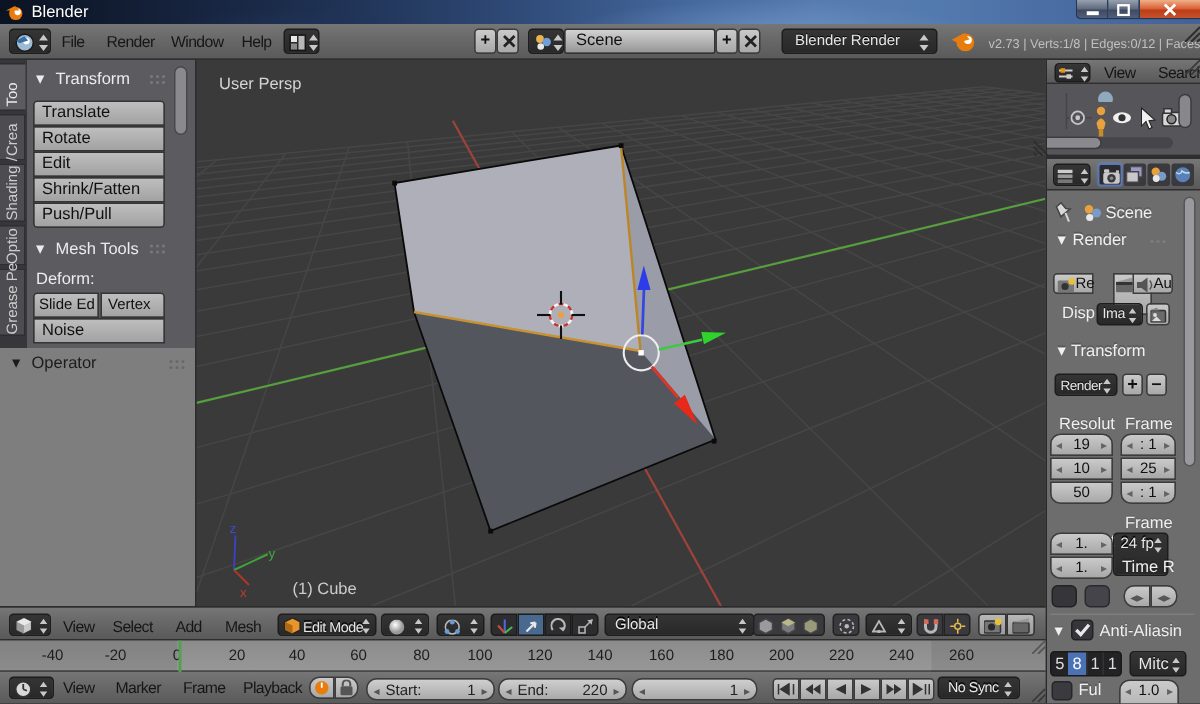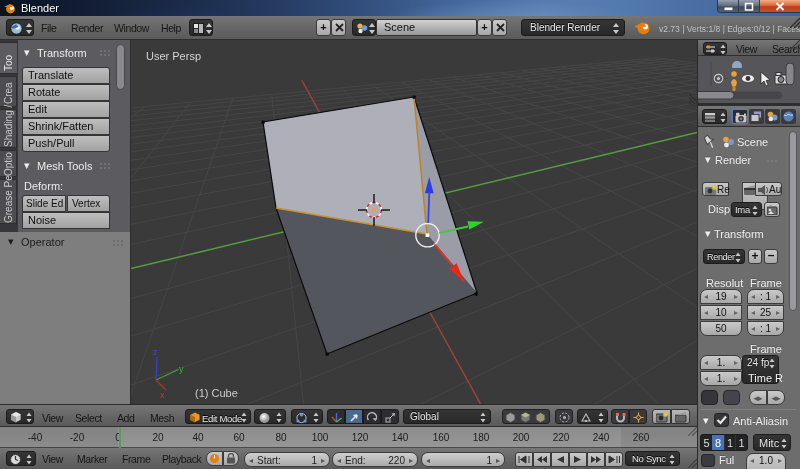--- a/index.html
+++ b/index.html
@@ -547,21 +547,21 @@
           <path d="M8 8.5 L5.5 6.5 L9.5 6 Z" fill="#b8b8b8"></path>
         </svg>
     </div>
     <div class="abs" style="left:381px;top:4px;width:18px;height:15px;background:#2d2d30;border:1px solid #1c1c1c;border-radius:0 3px 3px 0">
       <svg class="abs" style="left:3px;top:2px" width="11" height="11">
           <rect x="1" y="6" width="4" height="4" fill="none" stroke="#b8b8b8"></rect>
           <line x1="5" y1="6" x2="10" y2="1" stroke="#b8b8b8"></line>
           <path d="M10 1 L6.5 1.5 L9.5 4.5Z" fill="#b8b8b8"></path>
         </svg>
     </div>
-    <div class="abs dw" style="left:403px;top:4px;width:88px;height:15px;line-height:14px;padding-left:6px;font-size:10px">Global
+    <div class="abs dw" style="left:403px;top:4px;width:100px;height:15px;line-height:14px;padding-left:6px;font-size:10px">Global
       <svg class="abs" style="right:3px;top:2px" width="8" height="11">
           <path d="M4 0.5 L6.5 4 L1.5 4Z M4 10.5 L6.5 7 L1.5 7Z" fill="#c8c8c8"></path>
         </svg>
     </div>
     <div class="abs" style="left:502px;top:4px;width:48px;height:15px;background:#3a3a3e;border:1px solid #222;border-radius:3px;display:flex">
       <svg style="margin:2px 2px" width="11" height="11">
           <path d="M5.5 0.5 L10 3 L10 8 L5.5 10.5 L1 8 L1 3Z" fill="#9a9a9e" stroke="#444"></path>
         </svg>
       <svg style="margin:2px 2px" width="11" height="11">
           <path d="M5.5 0.5 L10 3 L10 8 L5.5 10.5 L1 8 L1 3Z" fill="#7a7a7e" stroke="#444"></path>

